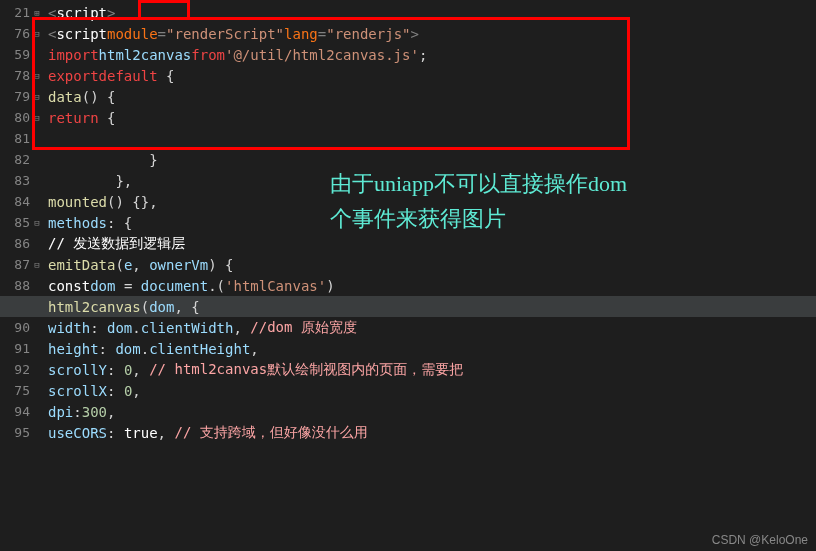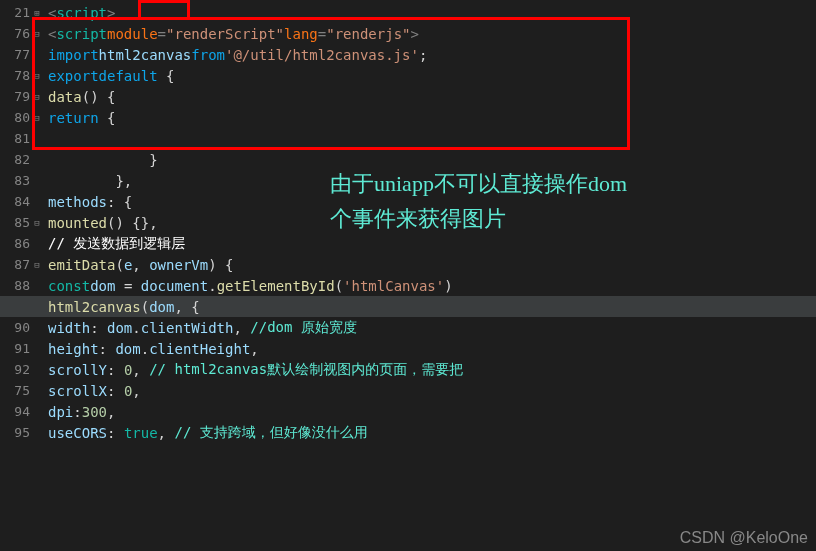--- a/index.html
+++ b/index.html
@@ -7,49 +7,49 @@
 .editor{display:flex;height:459px}
 .gutter{background:#1e1e1e;width:44px;flex-shrink:0;padding-top:2px;user-select:none}
 .gutter .ln{display:flex;align-items:center;height:21px;color:#858585;font-size:13px;padding-right:2px}
 .gutter .num{flex:1;text-align:right;padding-right:2px}
 .fold{width:10px;color:#858585;font-size:9px;text-align:center}
 .code{flex:1;padding-top:2px;padding-left:4px;position:relative}
 .line{height:21px;display:flex;align-items:center;white-space:pre;color:#d4d4d4;position:relative}
 .line.hl{background:#3a3d3e}
 .line.hl::before{content:"";position:absolute;left:-48px;width:48px;height:21px;background:#3a3d3e}
 .p-gray{color:#808080}
-.p-blue{color:#14b8a6}
+.p-blue{color:#ffffff}
 .p-attr{color:#f97316}
 .p-str{color:#ce9178}
-.p-pink{color:#0ea5e9}
+.p-pink{color:#ef4444}
 .p-func{color:#dcdcaa}
 .p-var{color:#9cdcfe}
 .p-num{color:#b5cea8}
 .p-cmt{color:#ffffff}
-.p-cmt2{color:#5eead4}
+.p-cmt2{color:#fca5a5}
 .redbox{position:absolute;border:3px solid #ff0000;left:32px;top:17px;width:598px;height:133px;pointer-events:none;z-index:10}
 .redbox2{position:absolute;border:3px solid #ff0000;left:138px;top:0px;width:52px;height:20px;pointer-events:none;z-index:10}
 .annot{position:absolute;left:330px;top:166px;color:#5eead4;font-size:22px;font-family:Liberation Serif, serif;line-height:1.6;z-index:5;font-weight:500}
-.watermark{position:absolute;right:8px;bottom:4px;color:#888;font-size:16px;font-family:sans-serif}
+.watermark{position:absolute;right:8px;bottom:4px;color:#888;font-size:12px;font-family:sans-serif}
 </style>
 </head>
 <body>
 
 <div class="editor">
 <div class="gutter" id="gutter">
       <div class="ln">
         <span class="num">21</span>
         <span class="fold">⊞</span>
       </div>
       <div class="ln">
         <span class="num">76</span>
         <span class="fold">⊟</span>
       </div>
       <div class="ln">
-        <span class="num">77</span>
+        <span class="num">59</span>
         <span class="fold"></span>
       </div>
       <div class="ln">
         <span class="num">78</span>
         <span class="fold">⊟</span>
       </div>
       <div class="ln">
         <span class="num">79</span>
         <span class="fold">⊟</span>
       </div>
@@ -121,25 +121,25 @@
 <div class="code" id="code">
       <div class="line"><span class="p-gray">&lt;</span><span class="p-blue">script</span><span class="p-gray">&gt;</span></div>
       <div class="line"><span class="p-gray">&lt;</span><span class="p-blue">script</span> <span class="p-attr">module</span><span class="p-gray">=</span><span class="p-str">"renderScript"</span> <span class="p-attr">lang</span><span class="p-gray">=</span><span class="p-str">"renderjs"</span><span class="p-gray">&gt;</span></div>
       <div class="line">    <span class="p-pink">import</span> <span class="p-var">html2canvas</span> <span class="p-pink">from</span> <span class="p-str">'@/util/html2canvas.js'</span>;</div>
       <div class="line">    <span class="p-pink">export</span> <span class="p-pink">default</span> {</div>
       <div class="line">        <span class="p-func">data</span>() {</div>
       <div class="line">            <span class="p-pink">return</span> {</div>
       <div class="line"></div>
       <div class="line">            }</div>
       <div class="line">        },</div>
+      <div class="line">        <span class="p-func">mounted</span>() {},</div>
       <div class="line">        <span class="p-var">methods</span>: {</div>
-      <div class="line">        <span class="p-func">mounted</span>() {},</div>
       <div class="line">            <span class="p-cmt">// 发送数据到逻辑层</span></div>
       <div class="line">            <span class="p-func">emitData</span>(<span class="p-var">e</span>, <span class="p-var">ownerVm</span>) {</div>
-      <div class="line">                <span class="p-blue">const</span> <span class="p-var">dom</span> = <span class="p-var">document</span>.<span class="p-func">getElementById</span>(<span class="p-str">'htmlCanvas'</span>)</div>
+      <div class="line">                <span class="p-blue">const</span> <span class="p-var">dom</span> = <span class="p-var">document</span>.(<span class="p-str">'htmlCanvas'</span>)</div>
       <div class="line hl">                <span class="p-func">html2canvas</span>(<span class="p-var">dom</span>, {</div>
       <div class="line">                    <span class="p-var">width</span>: <span class="p-var">dom</span>.<span class="p-var">clientWidth</span>, <span class="p-cmt2">//dom 原始宽度</span></div>
       <div class="line">                    <span class="p-var">height</span>: <span class="p-var">dom</span>.<span class="p-var">clientHeight</span>,</div>
       <div class="line">                    <span class="p-var">scrollY</span>: <span class="p-num">0</span>, <span class="p-cmt2">// html2canvas默认绘制视图内的页面，需要把</span></div>
       <div class="line">                    <span class="p-var">scrollX</span>: <span class="p-num">0</span>,</div>
       <div class="line">                    <span class="p-var">dpi</span>:<span class="p-num">300</span>,</div>
       <div class="line">                    <span class="p-var">useCORS</span>: <span class="p-blue">true</span>, <span class="p-cmt2">// 支持跨域，但好像没什么用</span></div>
     </div>
 </div>
 

